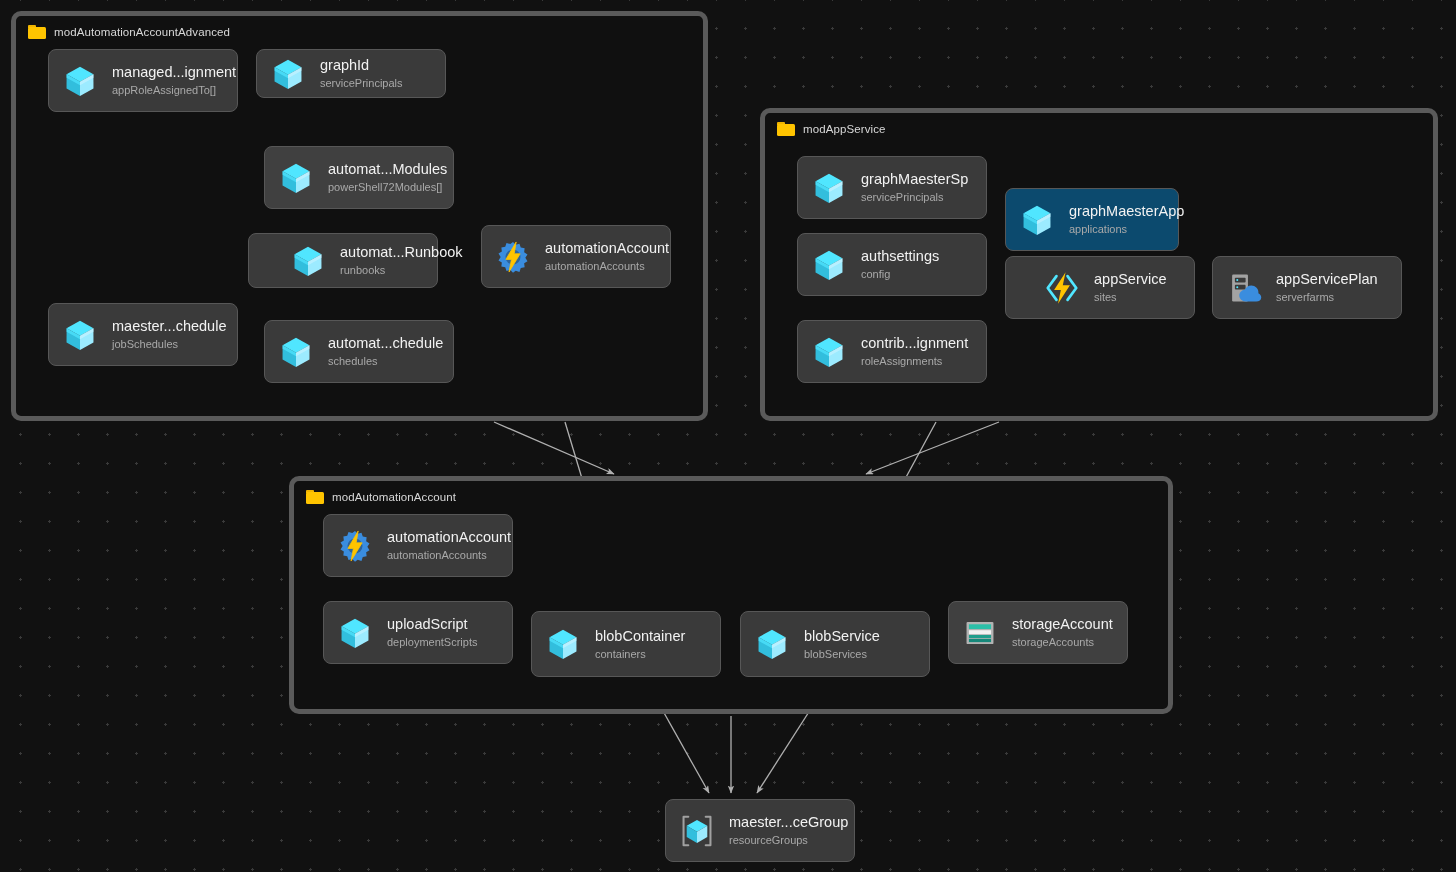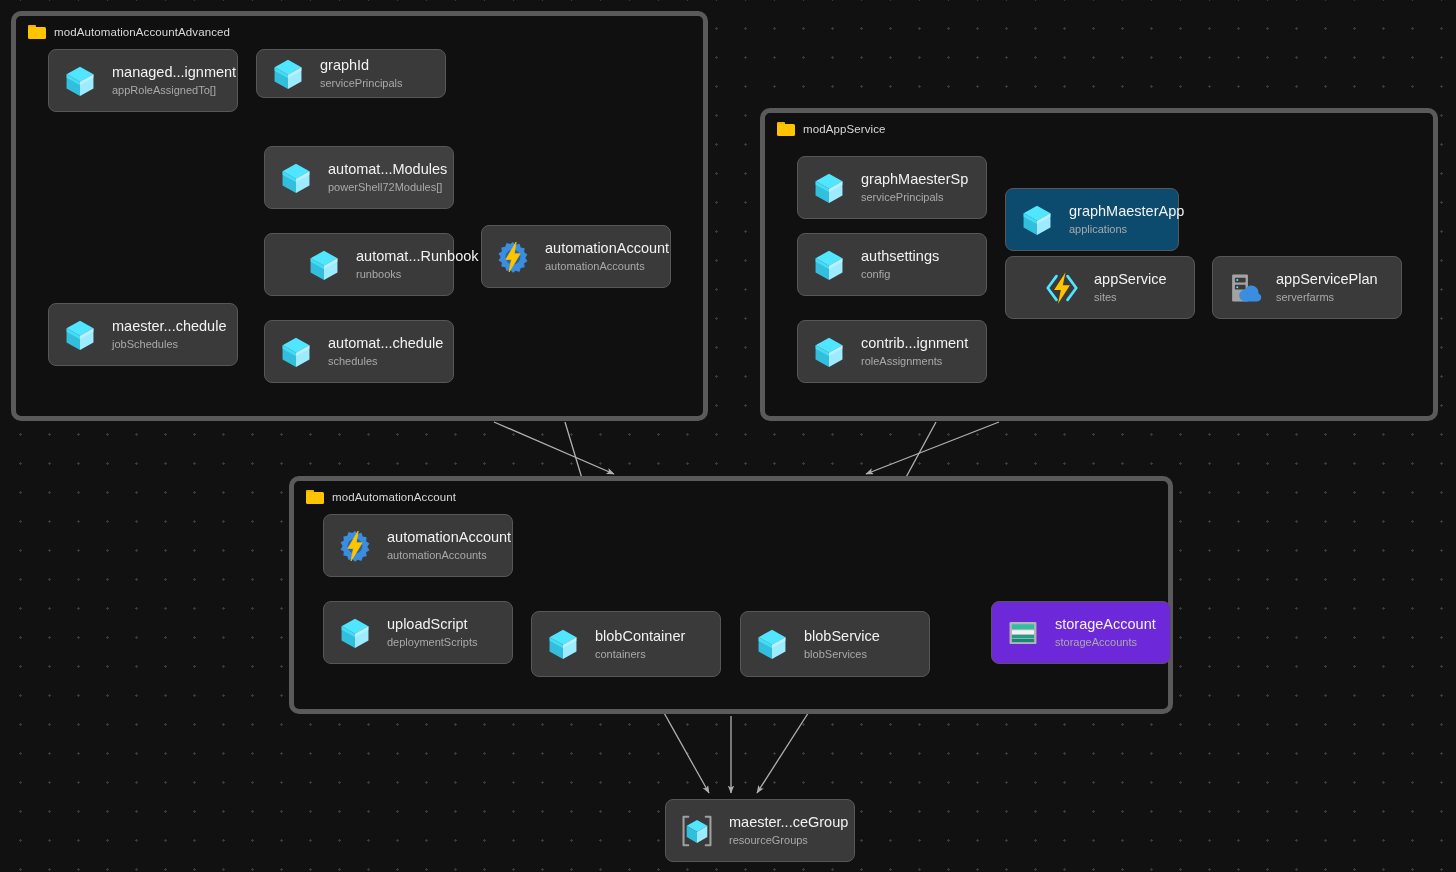--- a/index.html
+++ b/index.html
@@ -159,21 +159,21 @@
             <path d="M41 15.5 L24 25 L24 43 L41 33.5 Z" fill="#9cebff"></path>
             <path d="M24 25 L41 15.5 L41 20 L24 29.5 Z" fill="#c3f1ff" opacity=".75"></path>
             <path d="M24 25 L7 15.5 L7 20 L24 29.5 Z" fill="#50e6ff" opacity=".7"></path>
           </svg>
         </span>
         <span class="txt">
           <span class="title">automat...Modules</span>
           <span class="sub">powerShell72Modules[]</span>
         </span>
       </div>
-      <div class="node" style="left: 264px; top: 233px; width: 190px; height: 63px; background: rgb(58, 58, 58); border-color: rgb(87, 87, 87); padding-left: 40px;">
+      <div class="node" style="left: 248px; top: 233px; width: 190px; height: 55px; background: rgb(58, 58, 58); border-color: rgb(87, 87, 87); padding-left: 40px;">
         <span class="ico">
           <svg xmlns="http://www.w3.org/2000/svg" viewBox="0 0 48 48">
             <path d="M24 6 L41 15.5 L24 25 L7 15.5 Z" fill="#50e6ff"></path>
             <path d="M7 15.5 L24 25 L24 43 L7 33.5 Z" fill="#32bedd"></path>
             <path d="M41 15.5 L24 25 L24 43 L41 33.5 Z" fill="#9cebff"></path>
             <path d="M24 25 L41 15.5 L41 20 L24 29.5 Z" fill="#c3f1ff" opacity=".75"></path>
             <path d="M24 25 L7 15.5 L7 20 L24 29.5 Z" fill="#50e6ff" opacity=".7"></path>
           </svg>
         </span>
         <span class="txt">
@@ -368,21 +368,21 @@
             <path d="M41 15.5 L24 25 L24 43 L41 33.5 Z" fill="#9cebff"></path>
             <path d="M24 25 L41 15.5 L41 20 L24 29.5 Z" fill="#c3f1ff" opacity=".75"></path>
             <path d="M24 25 L7 15.5 L7 20 L24 29.5 Z" fill="#50e6ff" opacity=".7"></path>
           </svg>
         </span>
         <span class="txt">
           <span class="title">blobService</span>
           <span class="sub">blobServices</span>
         </span>
       </div>
-      <div class="node" style="left: 948px; top: 601px; width: 180px; height: 63px; background: #6d28d9; border-color: rgb(87, 87, 87); margin-left: 43px;">
+      <div class="node" style="left: 948px; top: 601px; width: 180px; height: 63px; background: #404040; border-color: rgb(87, 87, 87);">
         <span class="ico">
           <svg xmlns="http://www.w3.org/2000/svg" viewBox="0 0 48 48">
             <rect x="7" y="10" width="34" height="28" rx="1.5" fill="#b3b3b3"></rect>
             <rect x="10" y="13" width="28" height="6" fill="#2bbfa8"></rect>
             <rect x="10" y="20.5" width="28" height="5" fill="#f2f2f2"></rect>
             <rect x="10" y="26.5" width="28" height="4" fill="#1f9e8c"></rect>
             <rect x="10" y="31.5" width="28" height="4" fill="#17887a"></rect>
           </svg>
         </span>
         <span class="txt">

